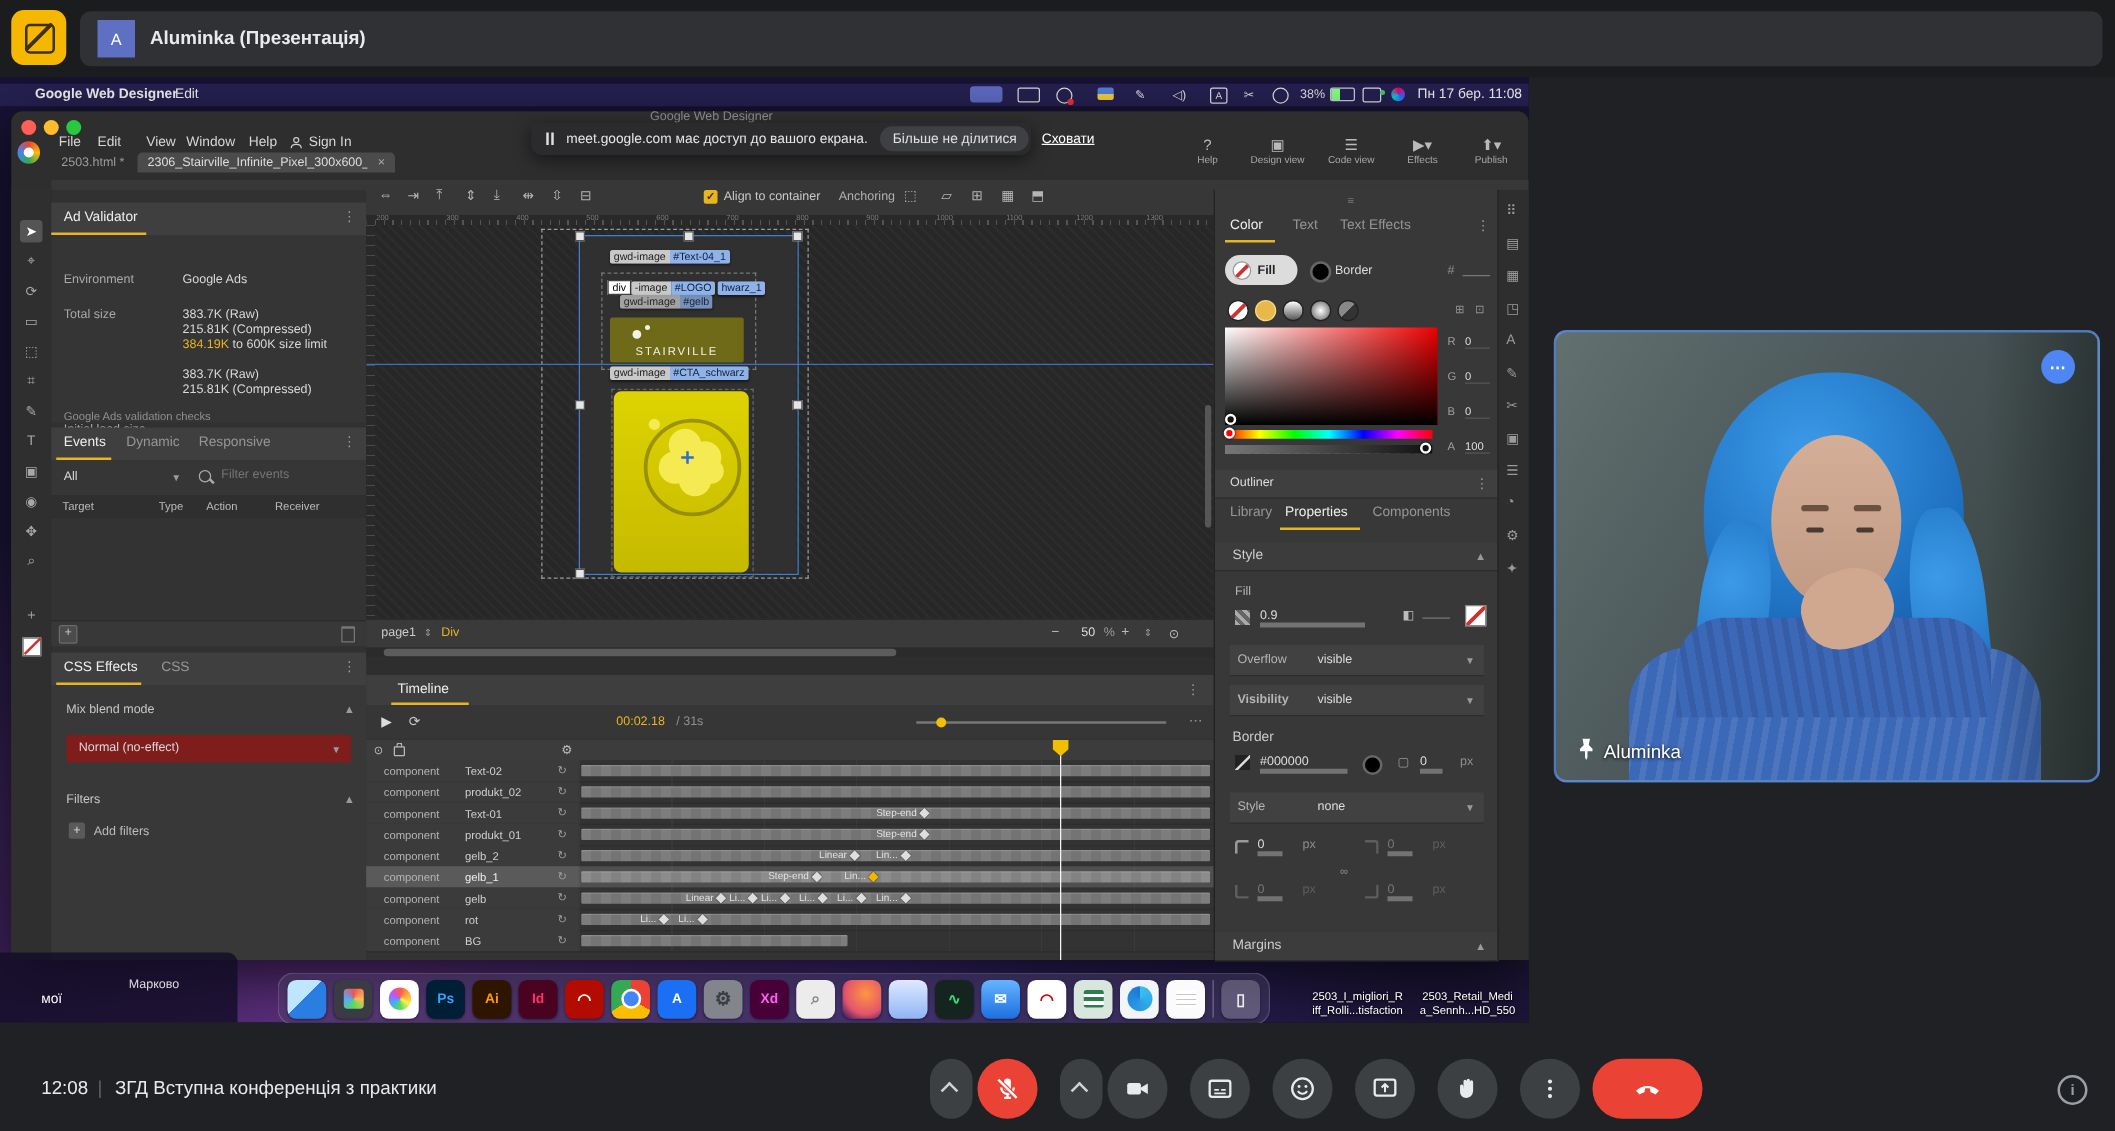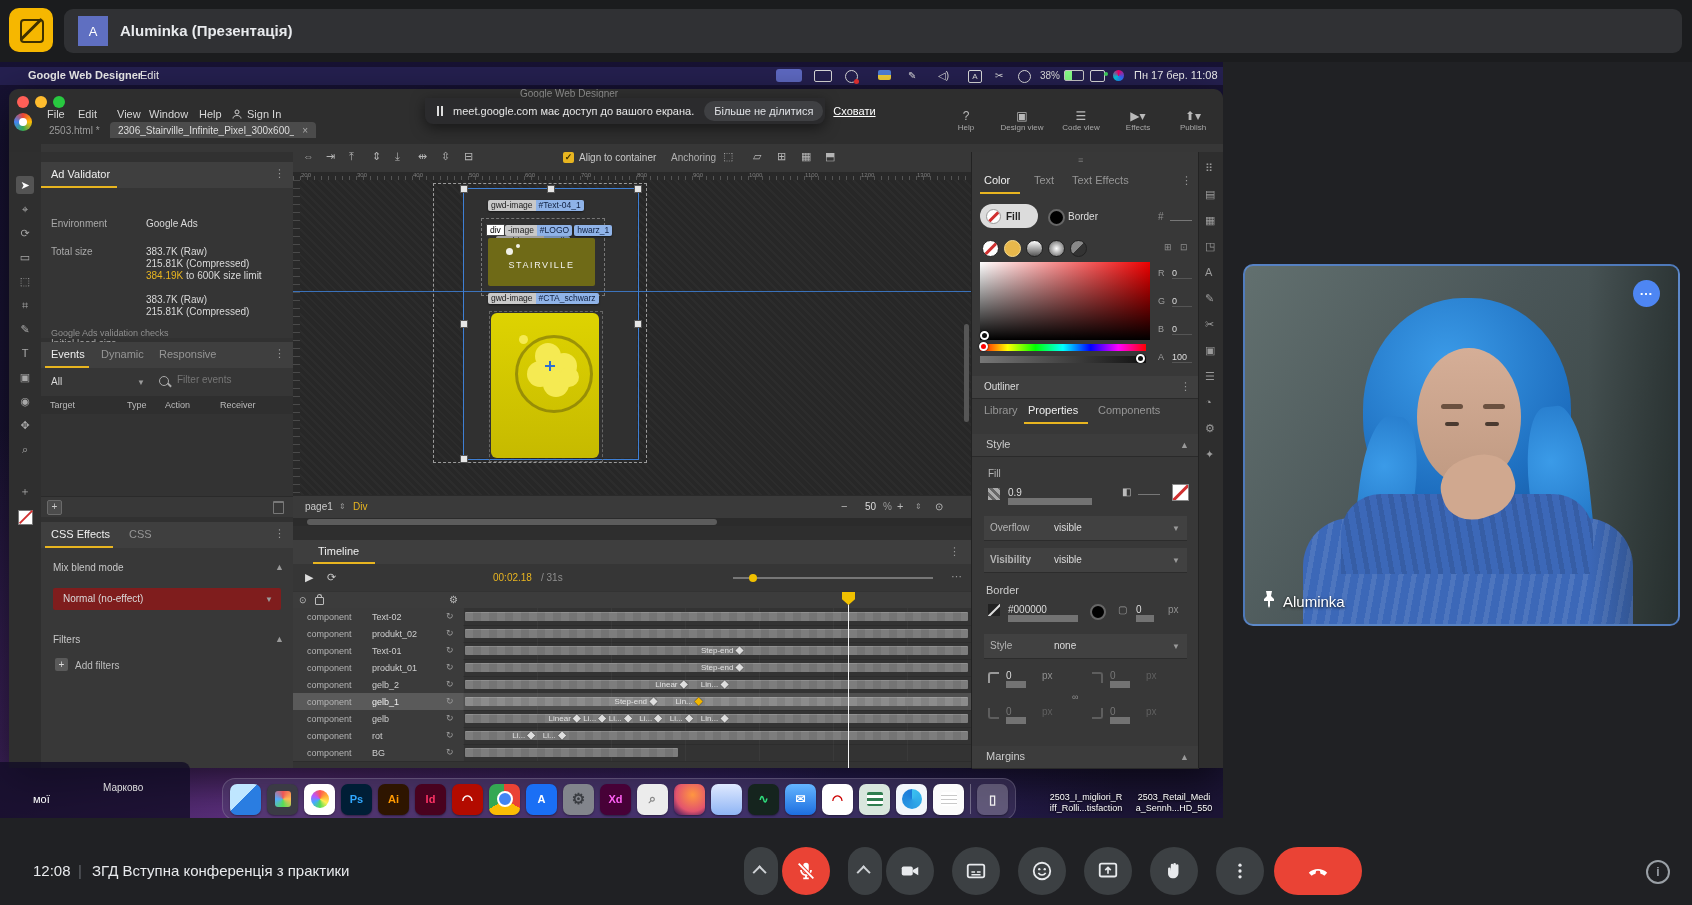--- a/index.html
+++ b/index.html
@@ -74,21 +74,21 @@
     background-image:repeating-linear-gradient(180deg,#4a4a4a 0 1px,transparent 1px 8px);}
   #artboard{position:absolute;left:170px;top:8px;width:174px;height:270px;background:#303030;}
   .selrect{position:absolute;left:170px;top:8px;width:174px;height:270px;border:1px solid #3e7fd4;}
   .mrq{position:absolute;border:1px dashed #9a9a9a;}
   .hdl{position:absolute;width:6px;height:6px;background:#e6e6e6;border:1px solid #555;}
   .guide{position:absolute;left:0;top:111px;width:678px;height:1px;background:#3e7fd4;opacity:.85;}
   .chip{display:inline-flex;font-size:8.5px;line-height:11px;border-radius:2px;overflow:hidden;box-shadow:0 1px 2px rgba(0,0,0,.5);}
   .chip .tg{background:#c9c9c9;color:#222;padding:0 3px;}
   .chip .id{background:#8fb3e8;color:#102040;padding:0 3px;}
   .editbox{background:#fff;border:1px solid #444;color:#000;font-size:8.5px;line-height:10px;padding:0 3px;}
-  #logoblk{position:absolute;left:195px;top:58px;width:107px;height:48px;background:#6f6a17;border-radius:2px;}
+  #logoblk{position:absolute;left:195px;top:74px;width:107px;height:36px;background:#6f6a17;border-radius:2px;}
   #logoblk .dt1{position:absolute;left:18px;top:10px;width:7px;height:7px;background:#f1f1e8;border-radius:50%;}
   #logoblk .dt2{position:absolute;left:28px;top:6px;width:4px;height:4px;background:#f1f1e8;border-radius:50%;}
   #logoblk .wd{position:absolute;left:0;right:0;top:22px;text-align:center;color:#f2f2ee;font-size:9px;letter-spacing:1.6px;}
   #cta{position:absolute;left:198px;top:133px;width:108px;height:145px;border-radius:6px;
        background:linear-gradient(#ded301,#c6ba00);}
   #cta .ring{position:absolute;left:24px;top:22px;width:72px;height:72px;border-radius:50%;border:3px solid rgba(95,88,12,.5);}
   .pet{position:absolute;background:#f5ea52;border-radius:50%;}
   #cta .cross{position:absolute;left:54px;top:48px;width:10px;height:10px;}
   #cta .cross::before{content:"";position:absolute;left:4px;top:0;width:2px;height:10px;background:#2d6fd0;}
   #cta .cross::after{content:"";position:absolute;left:0;top:4px;width:10px;height:2px;background:#2d6fd0;}
@@ -135,21 +135,21 @@
      background:linear-gradient(to bottom,rgba(0,0,0,0),#000),linear-gradient(to right,#fff,#e00);}
   #huebar{position:absolute;left:8px;top:192px;width:166px;height:7px;
      background:linear-gradient(to right,#f00,#ff0,#0f0,#0ff,#00f,#f0f,#f00);}
   #alphabar{position:absolute;left:8px;top:204px;width:166px;height:7px;
      background:linear-gradient(to right,#777,#111),repeating-linear-gradient(90deg,#999 0 4px,#666 4px 8px);}
   .knob{position:absolute;width:9px;height:9px;border-radius:50%;border:2px solid #fff;box-shadow:0 0 2px #000;box-sizing:border-box;}
   .rgbl{position:absolute;left:186px;font-size:9px;color:#9e9e9e;}
   .rgbv{position:absolute;left:200px;width:20px;font-size:9px;color:#ddd;border-bottom:1px solid #555;}
   .secthead{position:absolute;left:0;width:227px;height:22px;background:#3f3f3f;border-bottom:1px solid #2a2a2a;}
   .chev{position:absolute;color:#9a9a9a;font-size:9px;}
-  .uval{border-bottom:7px solid #737373;}
+  .uval{border-bottom:4px solid #737373;}
   .cornerico{position:absolute;width:9px;height:9px;border-left:2px solid #9a9a9a;border-top:2px solid #9a9a9a;border-top-left-radius:3px;}
   .cornerico.dim2{border-color:#5e5e5e;}
 
   
   #dock{left:222px;top:716px;height:40px;background:rgba(80,70,110,.42);border:1px solid rgba(255,255,255,.16);
         border-radius:13px;display:flex;align-items:center;gap:6px;padding:0 7px;backdrop-filter:blur(4px);}
   .dk{width:31px;height:31px;border-radius:7px;position:relative;display:flex;align-items:center;justify-content:center;
       font-size:11px;font-weight:bold;box-shadow:0 1px 2px rgba(0,0,0,.4);}
   .dksep{width:1px;height:30px;background:rgba(255,255,255,.3);}
   .dfile{position:absolute;width:92px;text-align:center;color:#fff;font-size:9px;line-height:11px;text-shadow:0 1px 2px #000;}

